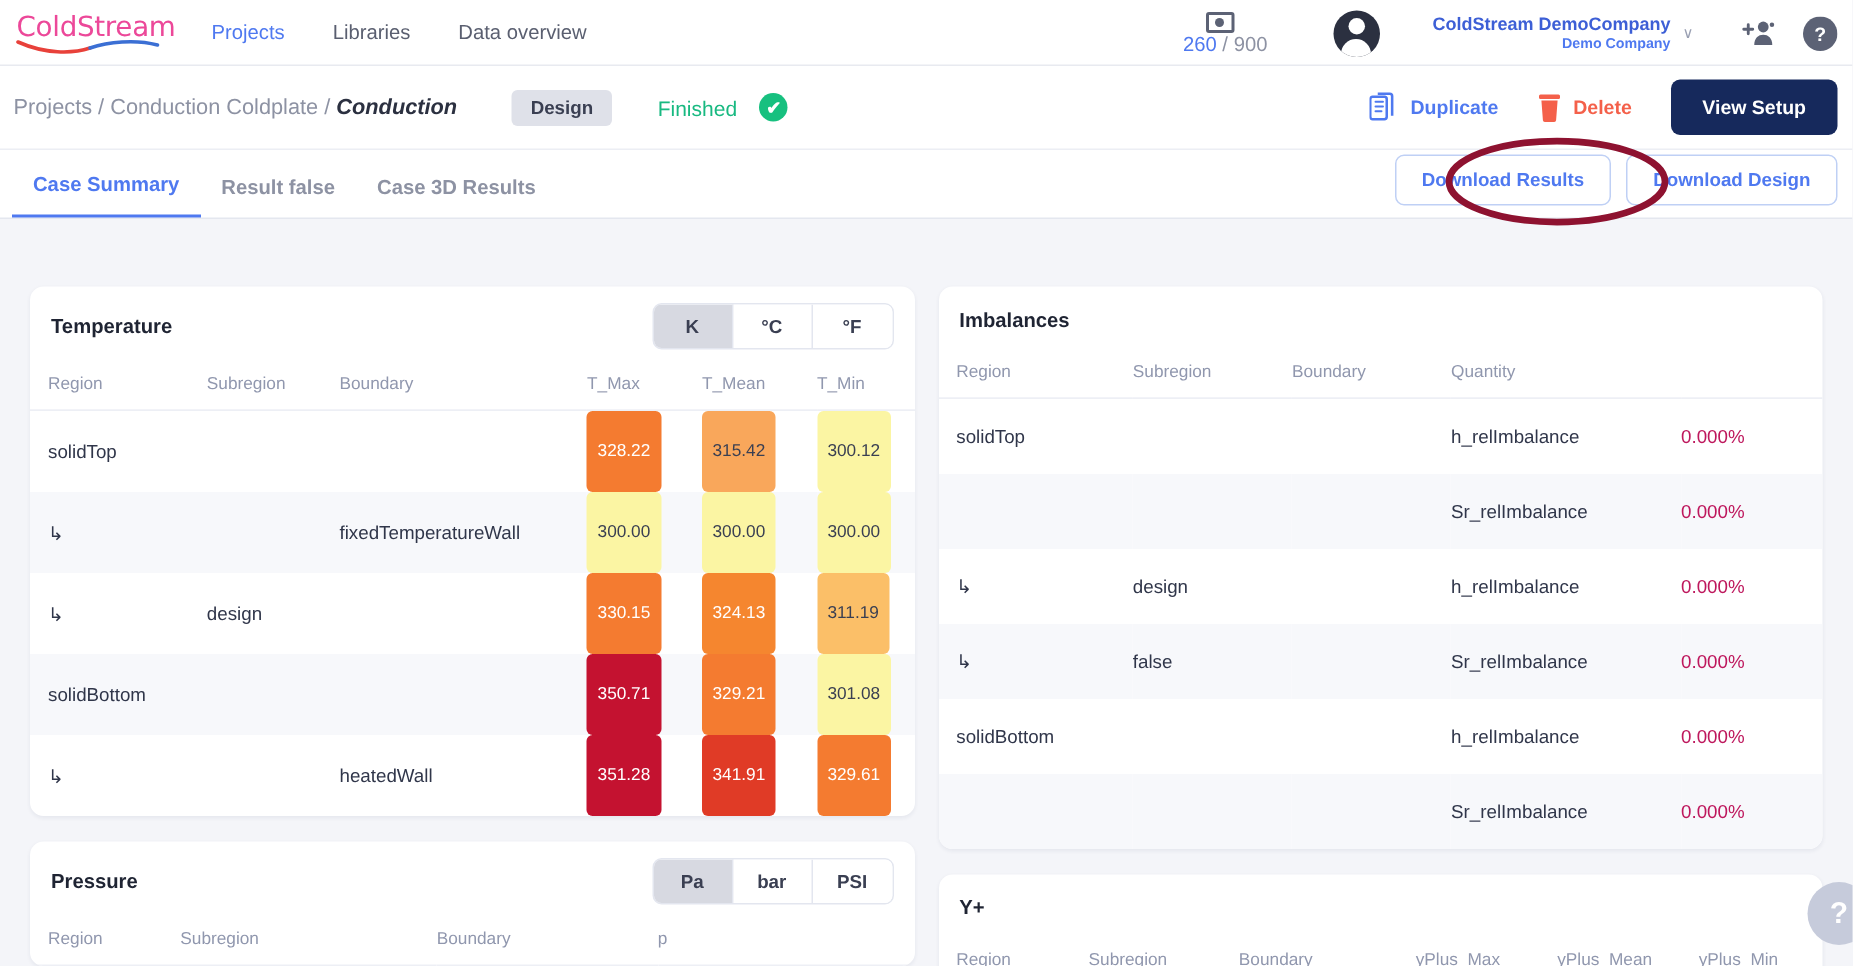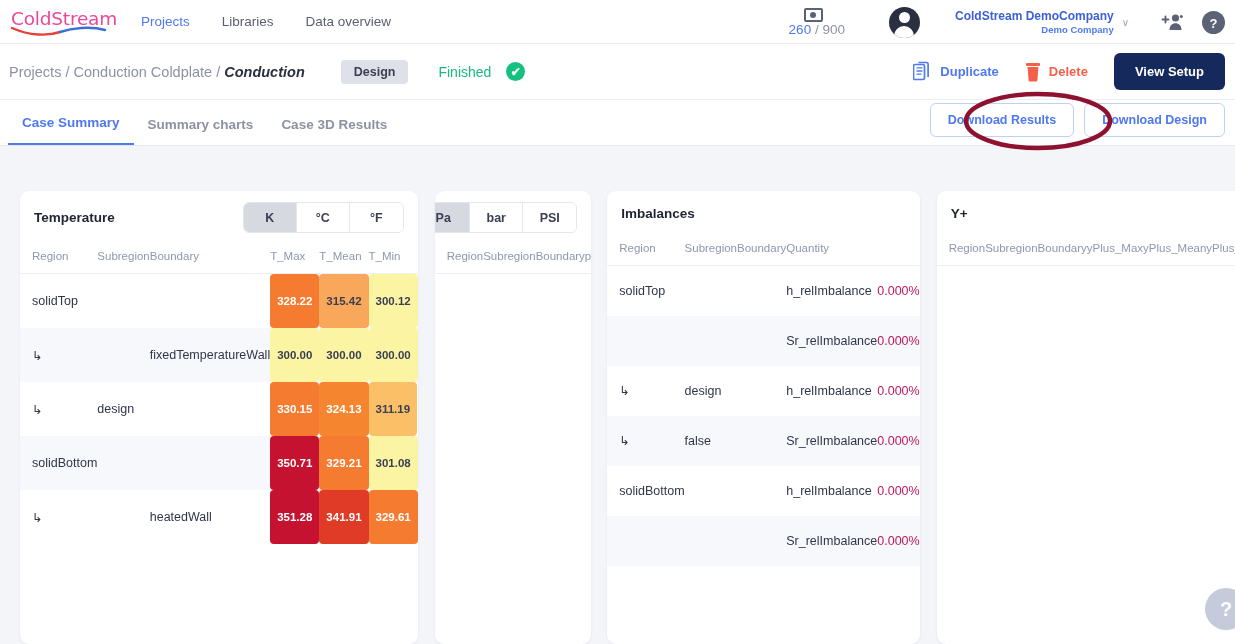--- a/index.html
+++ b/index.html
@@ -113,21 +113,21 @@
     font-size: 12.5px; font-weight: bold; padding: 9px 17px; border-radius: 6px;
     cursor: pointer; margin-left: 10px;
   }
   .annot-ellipse { position: absolute; pointer-events: none; }
 
   
   .content {
     position: absolute; top: 147px; left: 0; right: 0; bottom: 0;
     display: flex; gap: 16px; padding: 0 20px;
   }
-  .col { flex: 1; display: flex; flex-direction: row; gap: 17px; padding-top: 44px; }
+  .col { flex: 1; display: flex; flex-direction: column; gap: 17px; padding-top: 44px; }
   .card {
     background: #fff; border-radius: 9px; box-shadow: 0 1px 3px rgba(30,40,80,.07);
     overflow: hidden; flex: none;
   }
   .card-head {
     height: 52px; display: flex; align-items: center; padding: 0 14px;
     position: relative;
   }
   .card-title { font-size: 13.5px; font-weight: bold; color: #1f2433; }
   .unit-toggle {
@@ -148,21 +148,21 @@
     font-size: 11.5px; color: #9097ae; font-weight: normal; text-align: left;
     padding: 7px 0 11px 0; border-bottom: 1px solid #edeff5;
   }
   tbody td {
     font-size: 12.5px; color: #30364a; padding: 0; height: 50px;
     vertical-align: middle;
   }
   tbody tr.alt { background: #f7f8fb; }
   .badge {
     display: inline-block; min-width: 47px; text-align: center;
-    padding: 21px 7px; border-radius: 4px; font-size: 11.5px; font-weight: bold;
+    padding: 21px 7px; border-radius: 4px; font-size: 11.5px; font-weight: normal;
   }
   .pct { font-size: 12.5px; color: #be185d; }
 
   
   .help-bubble {
     position: absolute; right: -12px; bottom: 14px; width: 42px; height: 42px;
     border-radius: 50%; background: #c6cbdb; display: flex;
     align-items: center; justify-content: center; color: #fff;
     font-size: 20px; font-weight: bold; cursor: pointer;
   }
@@ -243,21 +243,21 @@
         <path d="M2.6 5 h10.8 l-1 13.2 a1.3 1.3 0 0 1 -1.3 1.2 h-6.2 a1.3 1.3 0 0 1 -1.3 -1.2 Z" fill="#f4604a"></path>
       </svg>
       <span class="act-label">Delete</span>
     </div>
     <div class="btn-dark">View Setup</div>
   </div>
 </div>
 
 <div class="tabbar">
   <div class="tab active">Case Summary</div>
-  <div class="tab">Summary charts</div>
+  <div class="tab">Result false</div>
   <div class="tab">Case 3D Results</div>
 
   <div class="tabbar-right">
     <div class="btn-outline">Download Results</div>
     <div class="btn-outline">Download Design</div>
   </div>
   <svg class="annot-ellipse" style="left:963px; top:-10px;" width="150" height="62" viewBox="0 0 150 62">
     <ellipse cx="75" cy="31" rx="72" ry="27" fill="none" stroke="#8e1230" stroke-width="4.5"></ellipse>
   </svg>
 </div>

